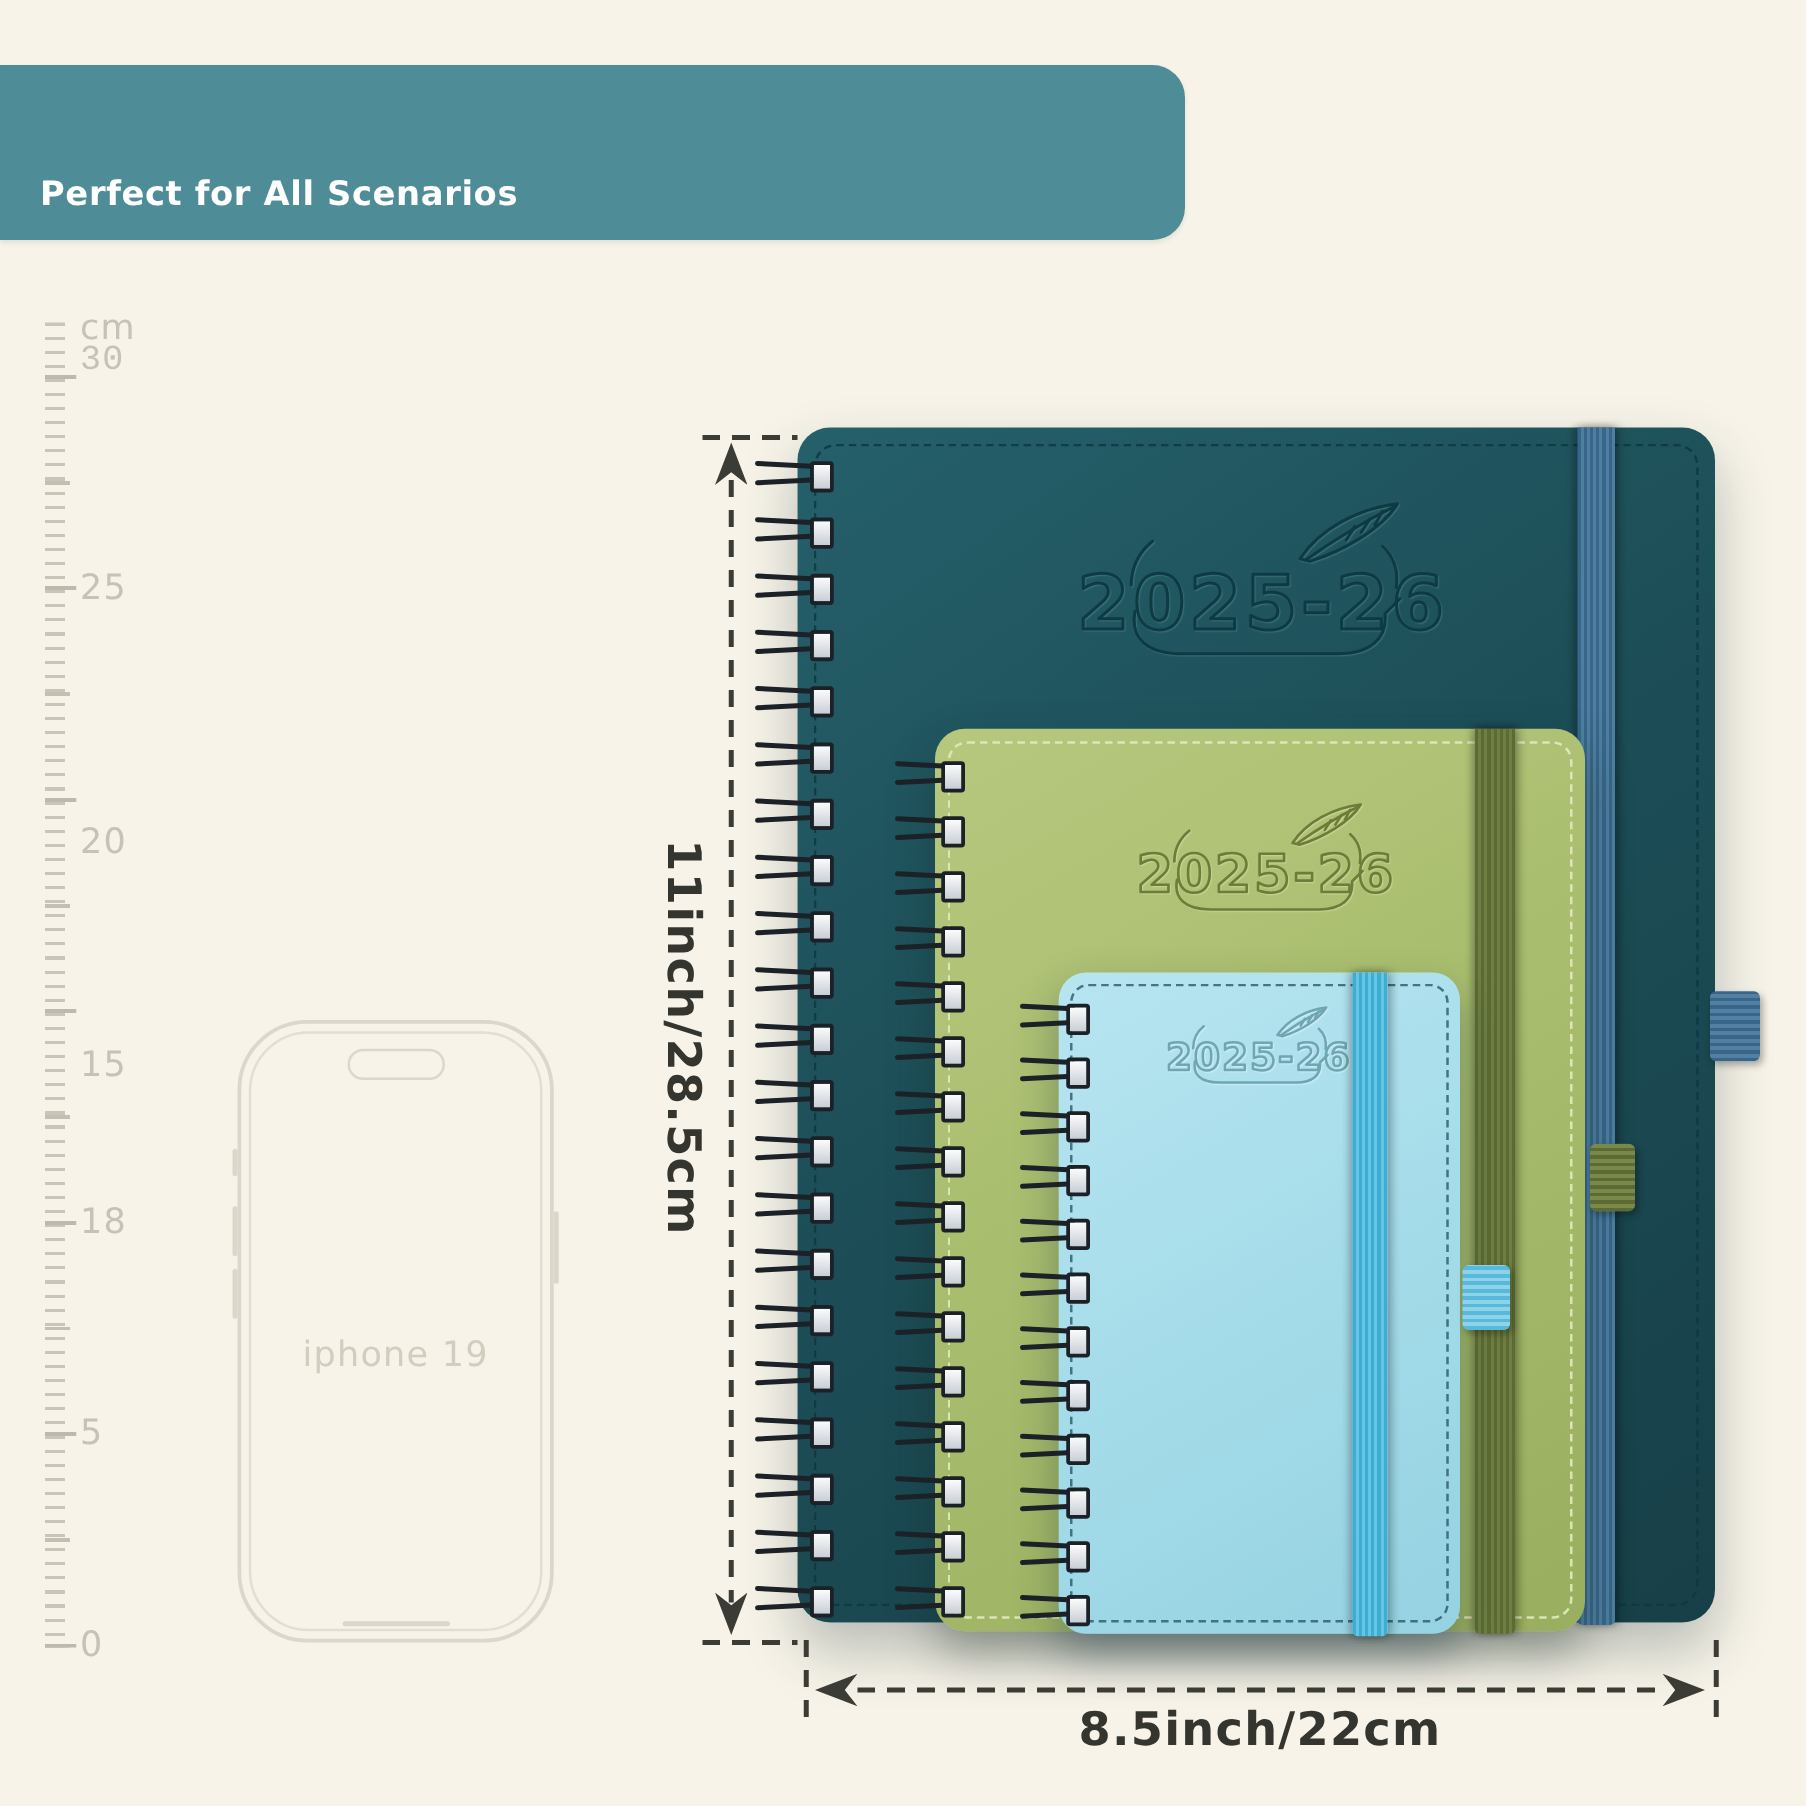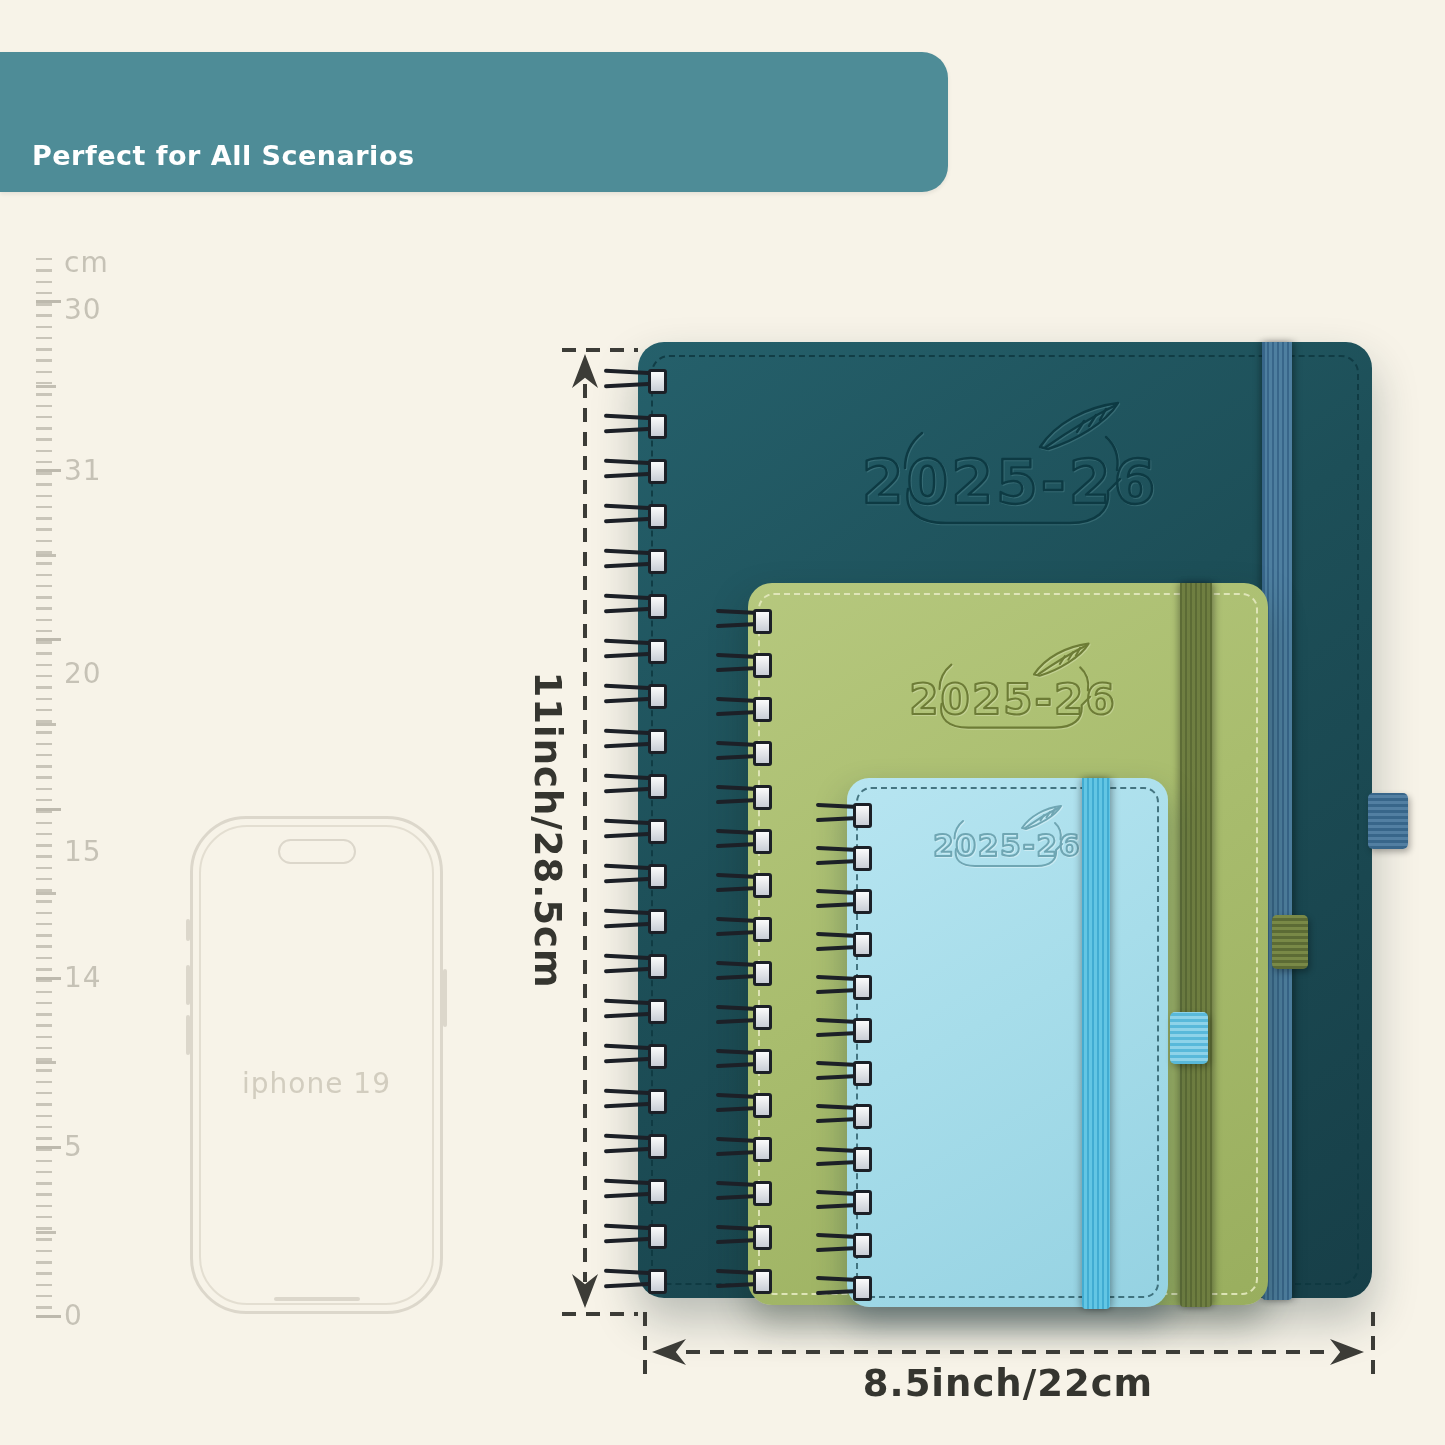--- a/index.html
+++ b/index.html
@@ -94,25 +94,25 @@
 
   <div class="features">
   </div>
 
   <div class="ruler">
     <div class="t-minor"></div>
     <div class="t-mid"></div>
     <div class="t-long"></div>
     <div>
         <span class="ruler-label" style="top: 262px;">cm</span>
-        <span class="ruler-label" style="top: 309px;">30</span>
-        <span class="ruler-label" style="top: 470px;">31</span>
+        <span class="ruler-label" style="top: 289px; font-family: Liberation Mono, monospace;">30</span>
+        <span class="ruler-label" style="top: 470px;">25</span>
         <span class="ruler-label" style="top: 673px;">20</span>
         <span class="ruler-label" style="top: 851px;">15</span>
-        <span class="ruler-label" style="top: 977px;">14</span>
+        <span class="ruler-label" style="top: 977px;">18</span>
         <span class="ruler-label" style="top: 1146px;">5</span>
         <span class="ruler-label" style="top: 1315px;">0</span>
       </div>
   </div>
 
   <div class="phone">
     <div class="phone-inner"></div>
     <div class="phone-island"></div>
     <div class="phone-label">iphone 19</div>
     <i class="phone-btn pb1"></i>

